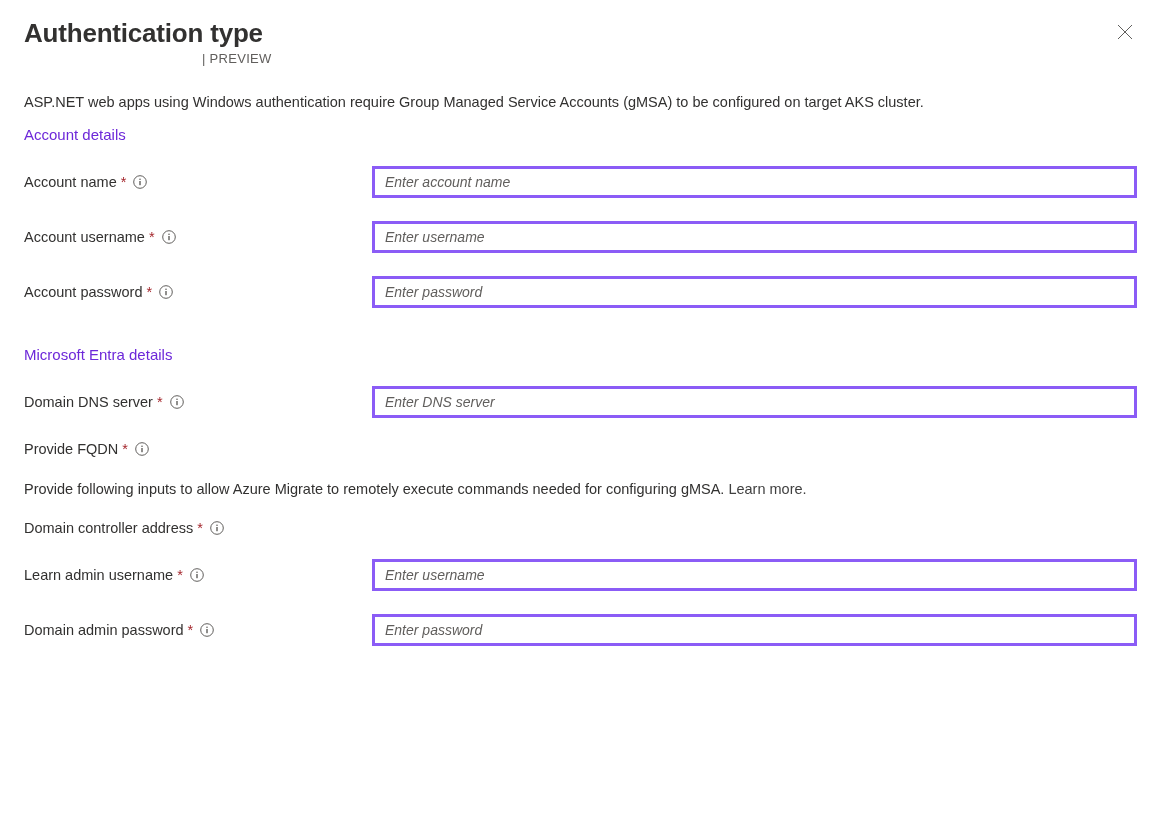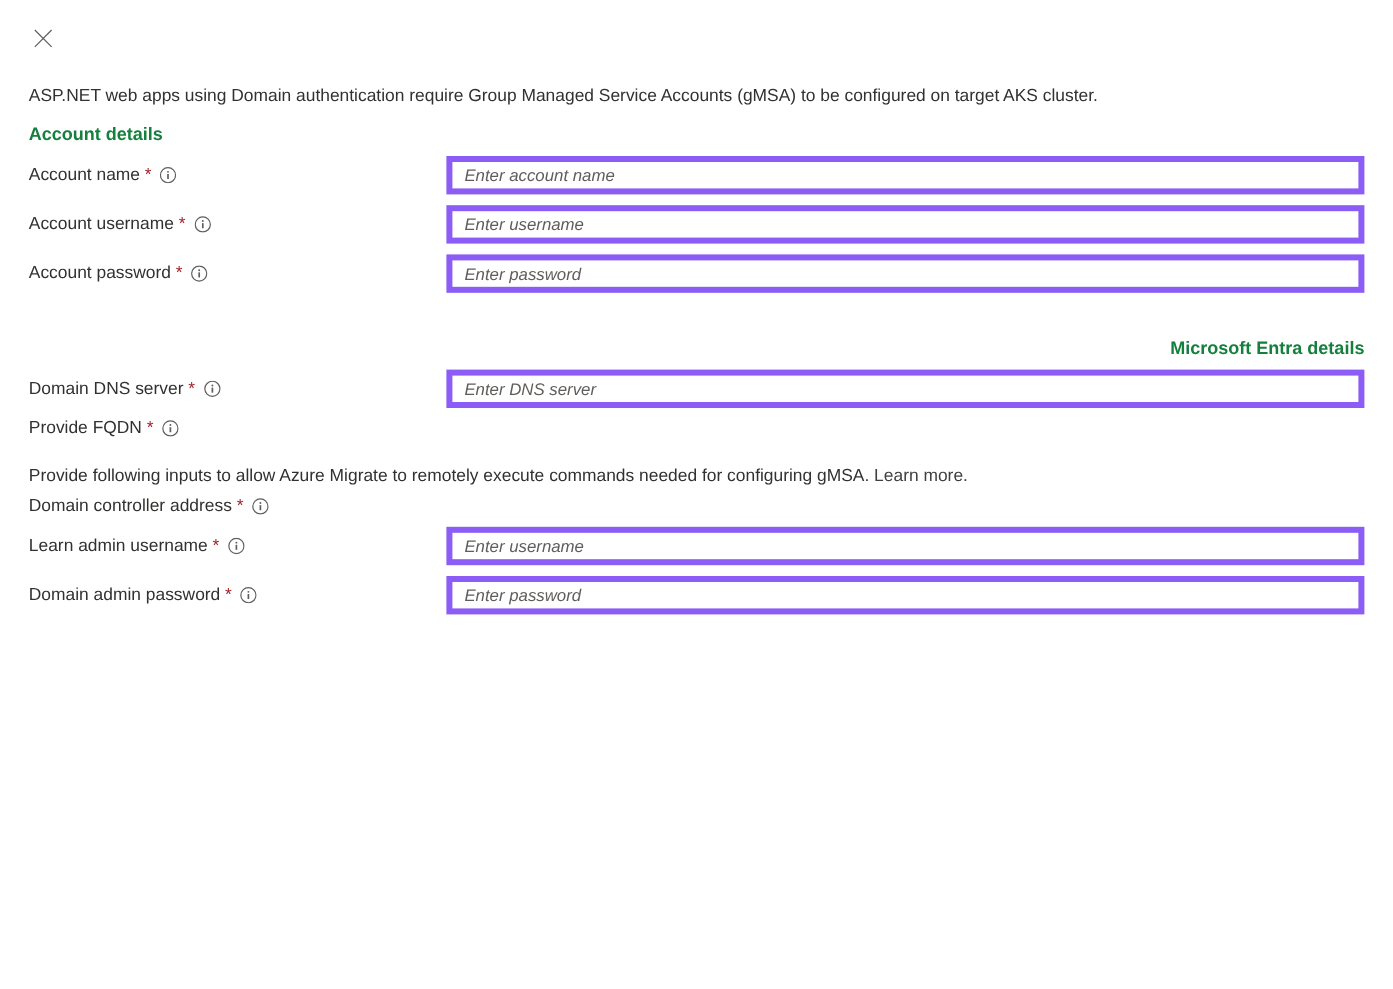--- a/index.html
+++ b/index.html
@@ -38,29 +38,29 @@
     }
     .close-btn svg { display: block; }
     .description {
       margin-top: 26px;
       font-size: 14.5px;
       color: #323130;
       line-height: 1.4;
     }
     .section-title {
       font-size: 15px;
-      font-weight: 700;
-      color: #15803d;
+      font-weight: 400;
+      color: #6d28d9;
       margin-top: 14px;
     }
-    .section-title.gap-top { margin-top: 38px; text-align: right; }
+    .section-title.gap-top { margin-top: 38px; }
     .form-row {
       display: flex;
       align-items: center;
-      margin-top: 9px;
+      margin-top: 23px;
     }
     .label-cell {
       width: 348px;
       display: flex;
       align-items: center;
       gap: 4px;
       font-size: 14.5px;
       color: #323130;
     }
     .req { color: #a4262c; }
@@ -70,21 +70,21 @@
       justify-content: center;
       color: #605e5c;
       margin-left: 3px;
       cursor: pointer;
     }
     .info-icon svg { display: block; }
     .input-cell { flex: 1; }
     .input-cell input {
       width: 100%;
       height: 32px;
-      border: 5px solid #8b5cf6;
+      border: 3px solid #8b5cf6;
       padding: 0 10px;
       font-size: 14px;
       font-family: inherit;
       color: #323130;
       outline: none;
       background: #ffffff;
     }
     .input-cell input::placeholder {
       color: #605e5c;
       font-style: italic;
@@ -96,28 +96,32 @@
     }
     .helper-text a {
       color: #404040;
       text-decoration: none;
     }
   </style>
 </head>
 <body>
 
 <div class="header-row">
+  <div class="title-block">
+    <h1 class="page-title">Authentication type</h1>
+    <div class="preview-line">| PREVIEW</div>
+  </div>
   <div class="close-btn">
     <svg width="16" height="16" viewBox="0 0 16 16" fill="none">
       <path d="M1 1 L15 15 M15 1 L1 15" stroke="currentColor" stroke-width="1"></path>
     </svg>
   </div>
 </div>
 
-<p class="description">ASP.NET web apps using Domain authentication require Group Managed Service Accounts (gMSA) to be configured on target AKS cluster.</p>
+<p class="description">ASP.NET web apps using Windows authentication require Group Managed Service Accounts (gMSA) to be configured on target AKS cluster.</p>
 
 <h2 class="section-title">Account details</h2>
 
 <div class="form-row">
   <div class="label-cell">
     <span>Account name</span>
     <span class="req">*</span>
     <span class="info-icon">
       <svg width="14" height="14" viewBox="0 0 14 14">
           <circle cx="7" cy="7" r="6.3" stroke="currentColor" stroke-width="1" fill="none"></circle>

